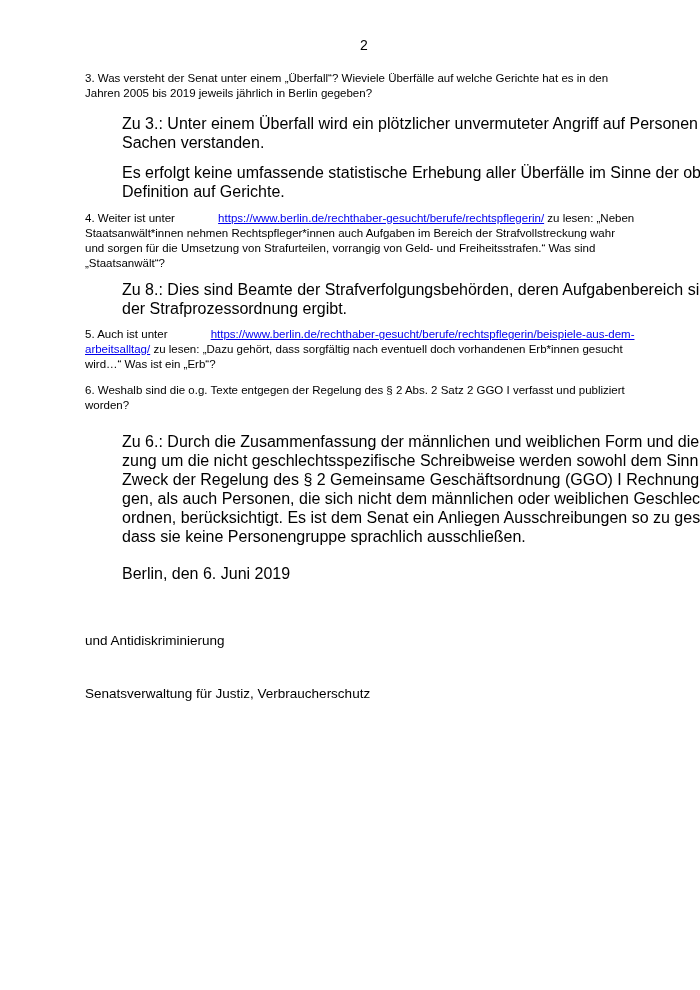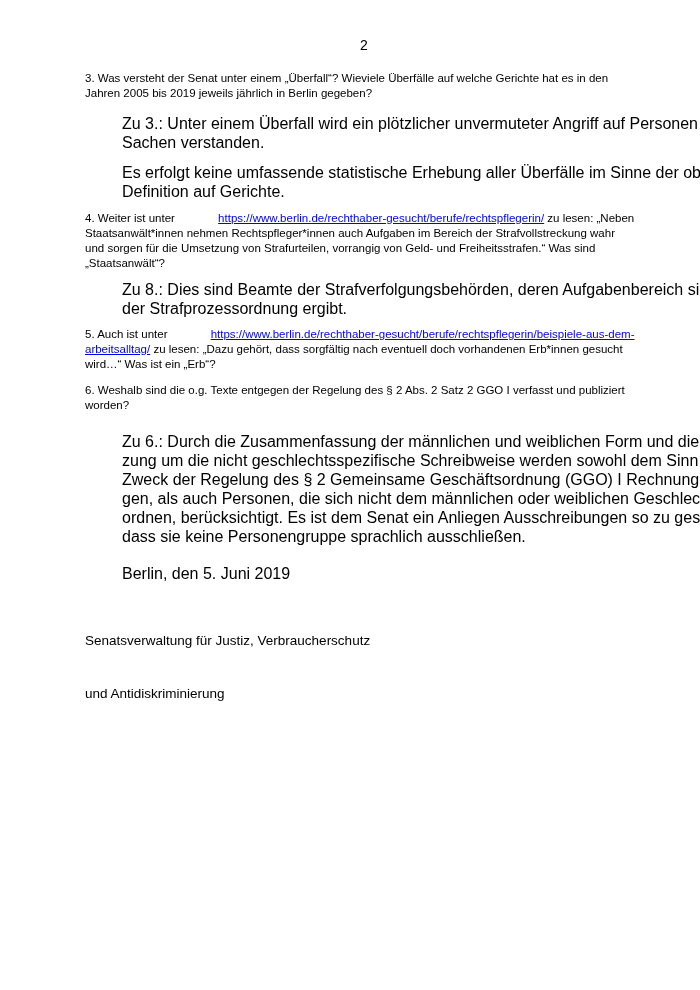--- a/index.html
+++ b/index.html
@@ -76,21 +76,21 @@
     <p class="small pre g5">6. Weshalb sind die o.g. Texte entgegen der Regelung des § 2 Abs. 2 Satz 2 GGO I verfasst und publiziert
 worden?</p>
 
     <p class="big pre g18">Zu 6.: Durch die Zusammenfassung der männlichen und weiblichen Form und die Ergän-
 zung um die nicht geschlechtsspezifische Schreibweise werden sowohl dem Sinn und
 Zweck der Regelung des § 2 Gemeinsame Geschäftsordnung (GGO) I Rechnung getra-
 gen, als auch Personen, die sich nicht dem männlichen oder weiblichen Geschlecht zu-
 ordnen, berücksichtigt. Es ist dem Senat ein Anliegen Ausschreibungen so zu gestalten,
 dass sie keine Personengruppe sprachlich ausschließen.</p>
 
-    <p class="big pre g14">Berlin, den 5. Juni 2019</p>
+    <p class="big pre g14">Berlin, den 6. Juni 2019</p>
 
     <div class="sig-block pre">
+      <div class="line">und Antidiskriminierung</div>
       <div class="line">Senatsverwaltung für Justiz, Verbraucherschutz</div>
-      <div class="line">und Antidiskriminierung</div>
     </div>
 
   </div>
 </div>
 
 </body></html>

